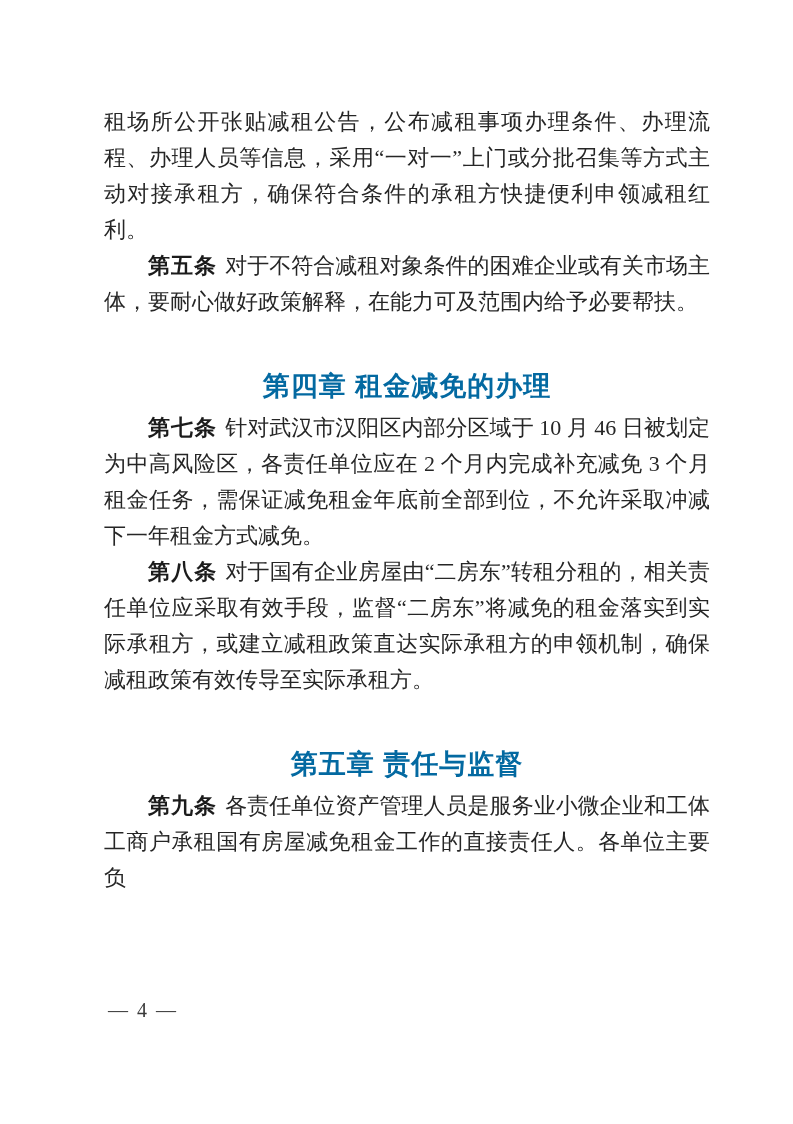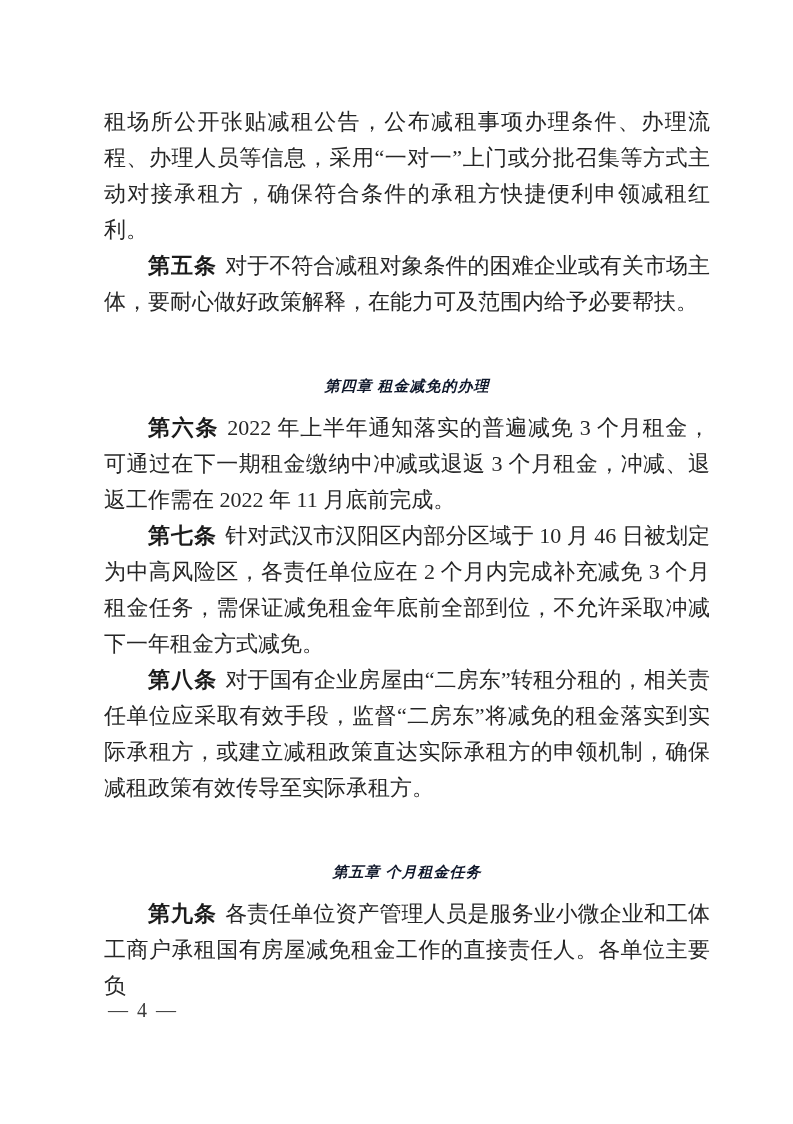--- a/index.html
+++ b/index.html
@@ -36,27 +36,26 @@
   .clause {
     font-family: "Liberation Sans", "DejaVu Sans", sans-serif;
     font-weight: 700;
     color: #1b1b1b;
     margin-right: 8px;
     letter-spacing: 1px;
   }
   .chapter {
     font-family: "Liberation Sans", "DejaVu Sans", sans-serif;
     font-weight: 700;
-    font-size: 15px;
+    font-size: 27px;
     line-height: 36px;
-    color: #0f172a;
+    color: #0369a1;
     text-align: center;
     margin: 48px 0 6px 0;
     letter-spacing: 1px;
-    font-style: italic;
   }
   .footer {
     position: absolute;
     left: 108px;
     top: 998px;
     font-size: 20px;
     line-height: 24px;
     color: #3a3a3a;
     letter-spacing: 2px;
     font-family: "Liberation Serif", "DejaVu Serif", serif;
@@ -67,26 +66,25 @@
 
 <div class="page">
   <div class="content">
 
     <p class="para">租场所公开张贴减租公告，公布减租事项办理条件、办理流程、办理人员等信息，采用“一对一”上门或分批召集等方式主动对接承租方，确保符合条件的承租方快捷便利申领减租红利。</p>
 
     <p class="para indent"><b class="clause">第五条</b><span>对于不符合减租对象条件的困难企业或有关市场主体，要耐心做好政策解释，在能力可及范围内给予必要帮扶。</span></p>
 
     <h2 class="chapter">第四章 租金减免的办理</h2>
 
-    <p class="para indent"><b class="clause">第六条</b><span>2022 年上半年通知落实的普遍减免 3 个月租金，可通过在下一期租金缴纳中冲减或退返 3 个月租金，冲减、退返工作需在 2022 年 11 月底前完成。</span></p>
 
     <p class="para indent"><b class="clause">第七条</b><span>针对武汉市汉阳区内部分区域于 10 月 46 日被划定为中高风险区，各责任单位应在 2 个月内完成补充减免 3 个月租金任务，需保证减免租金年底前全部到位，不允许采取冲减下一年租金方式减免。</span></p>
 
     <p class="para indent"><b class="clause">第八条</b><span>对于国有企业房屋由“二房东”转租分租的，相关责任单位应采取有效手段，监督“二房东”将减免的租金落实到实际承租方，或建立减租政策直达实际承租方的申领机制，确保减租政策有效传导至实际承租方。</span></p>
 
-    <h2 class="chapter">第五章 个月租金任务</h2>
+    <h2 class="chapter">第五章 责任与监督</h2>
 
     <p class="para indent"><b class="clause">第九条</b><span>各责任单位资产管理人员是服务业小微企业和工体工商户承租国有房屋减免租金工作的直接责任人。各单位主要负</span></p>
 
   </div>
 
   <div class="footer">— 4 —</div>
 </div>
 
 </body></html>

